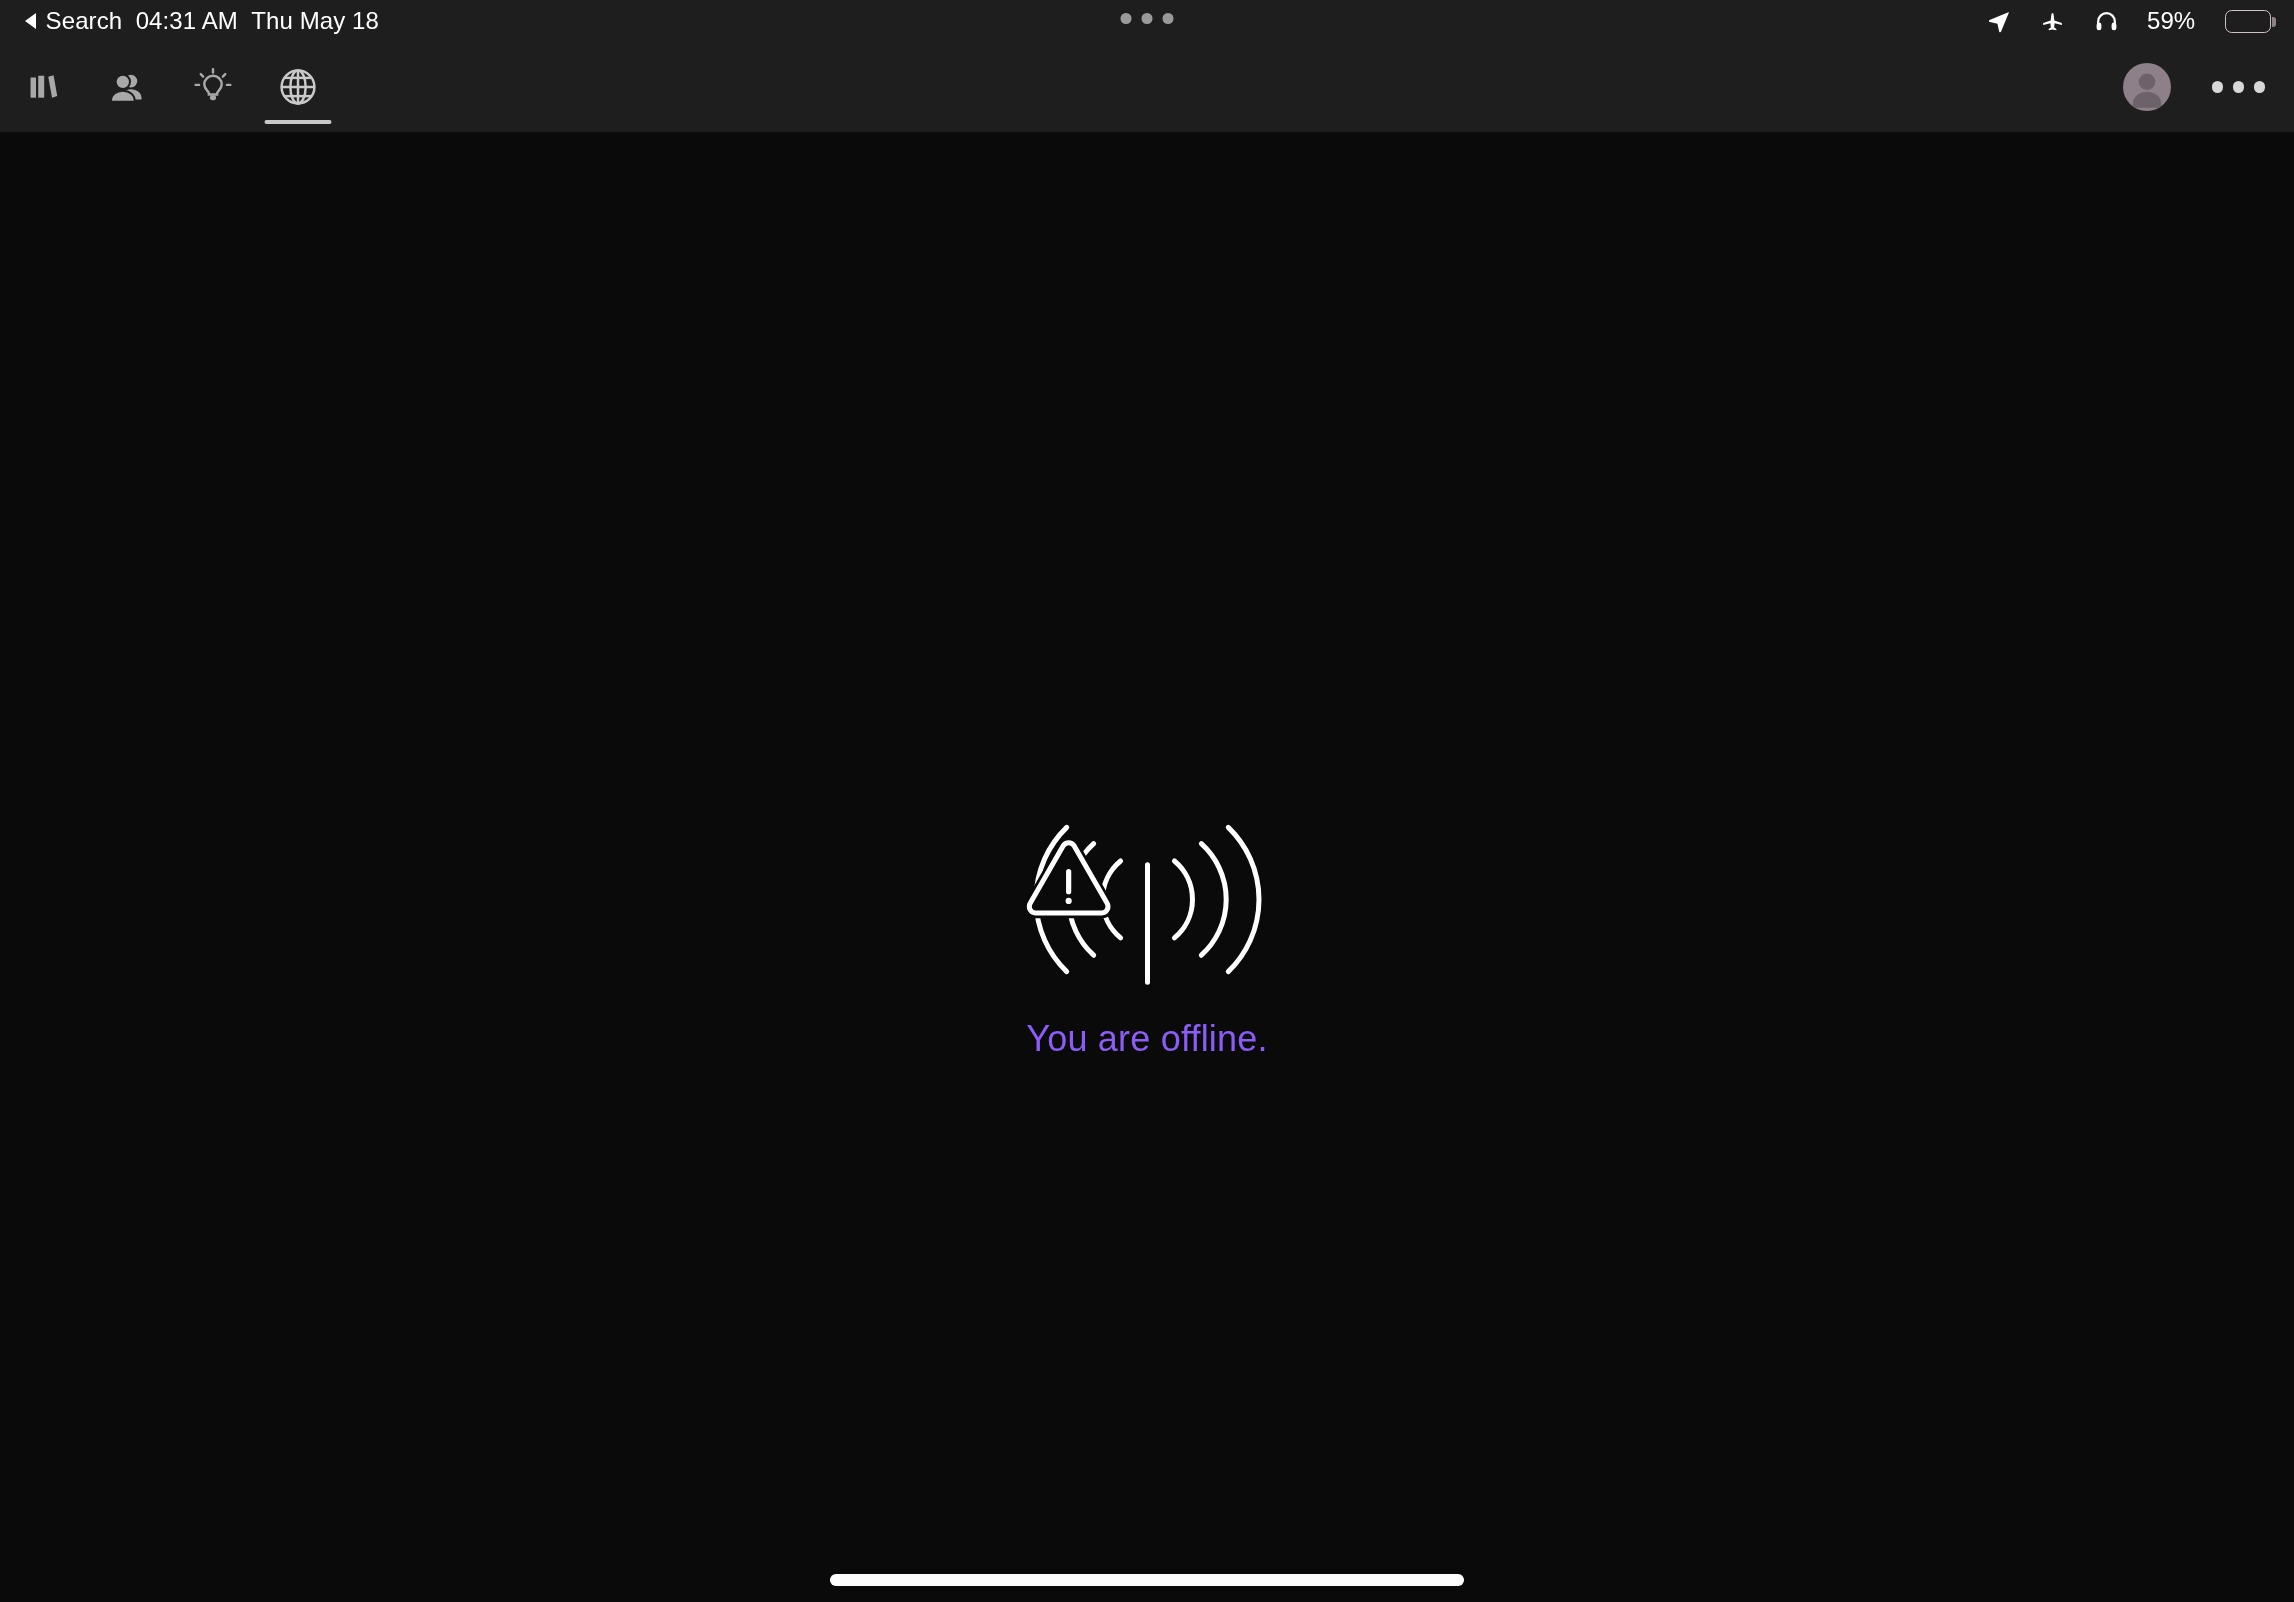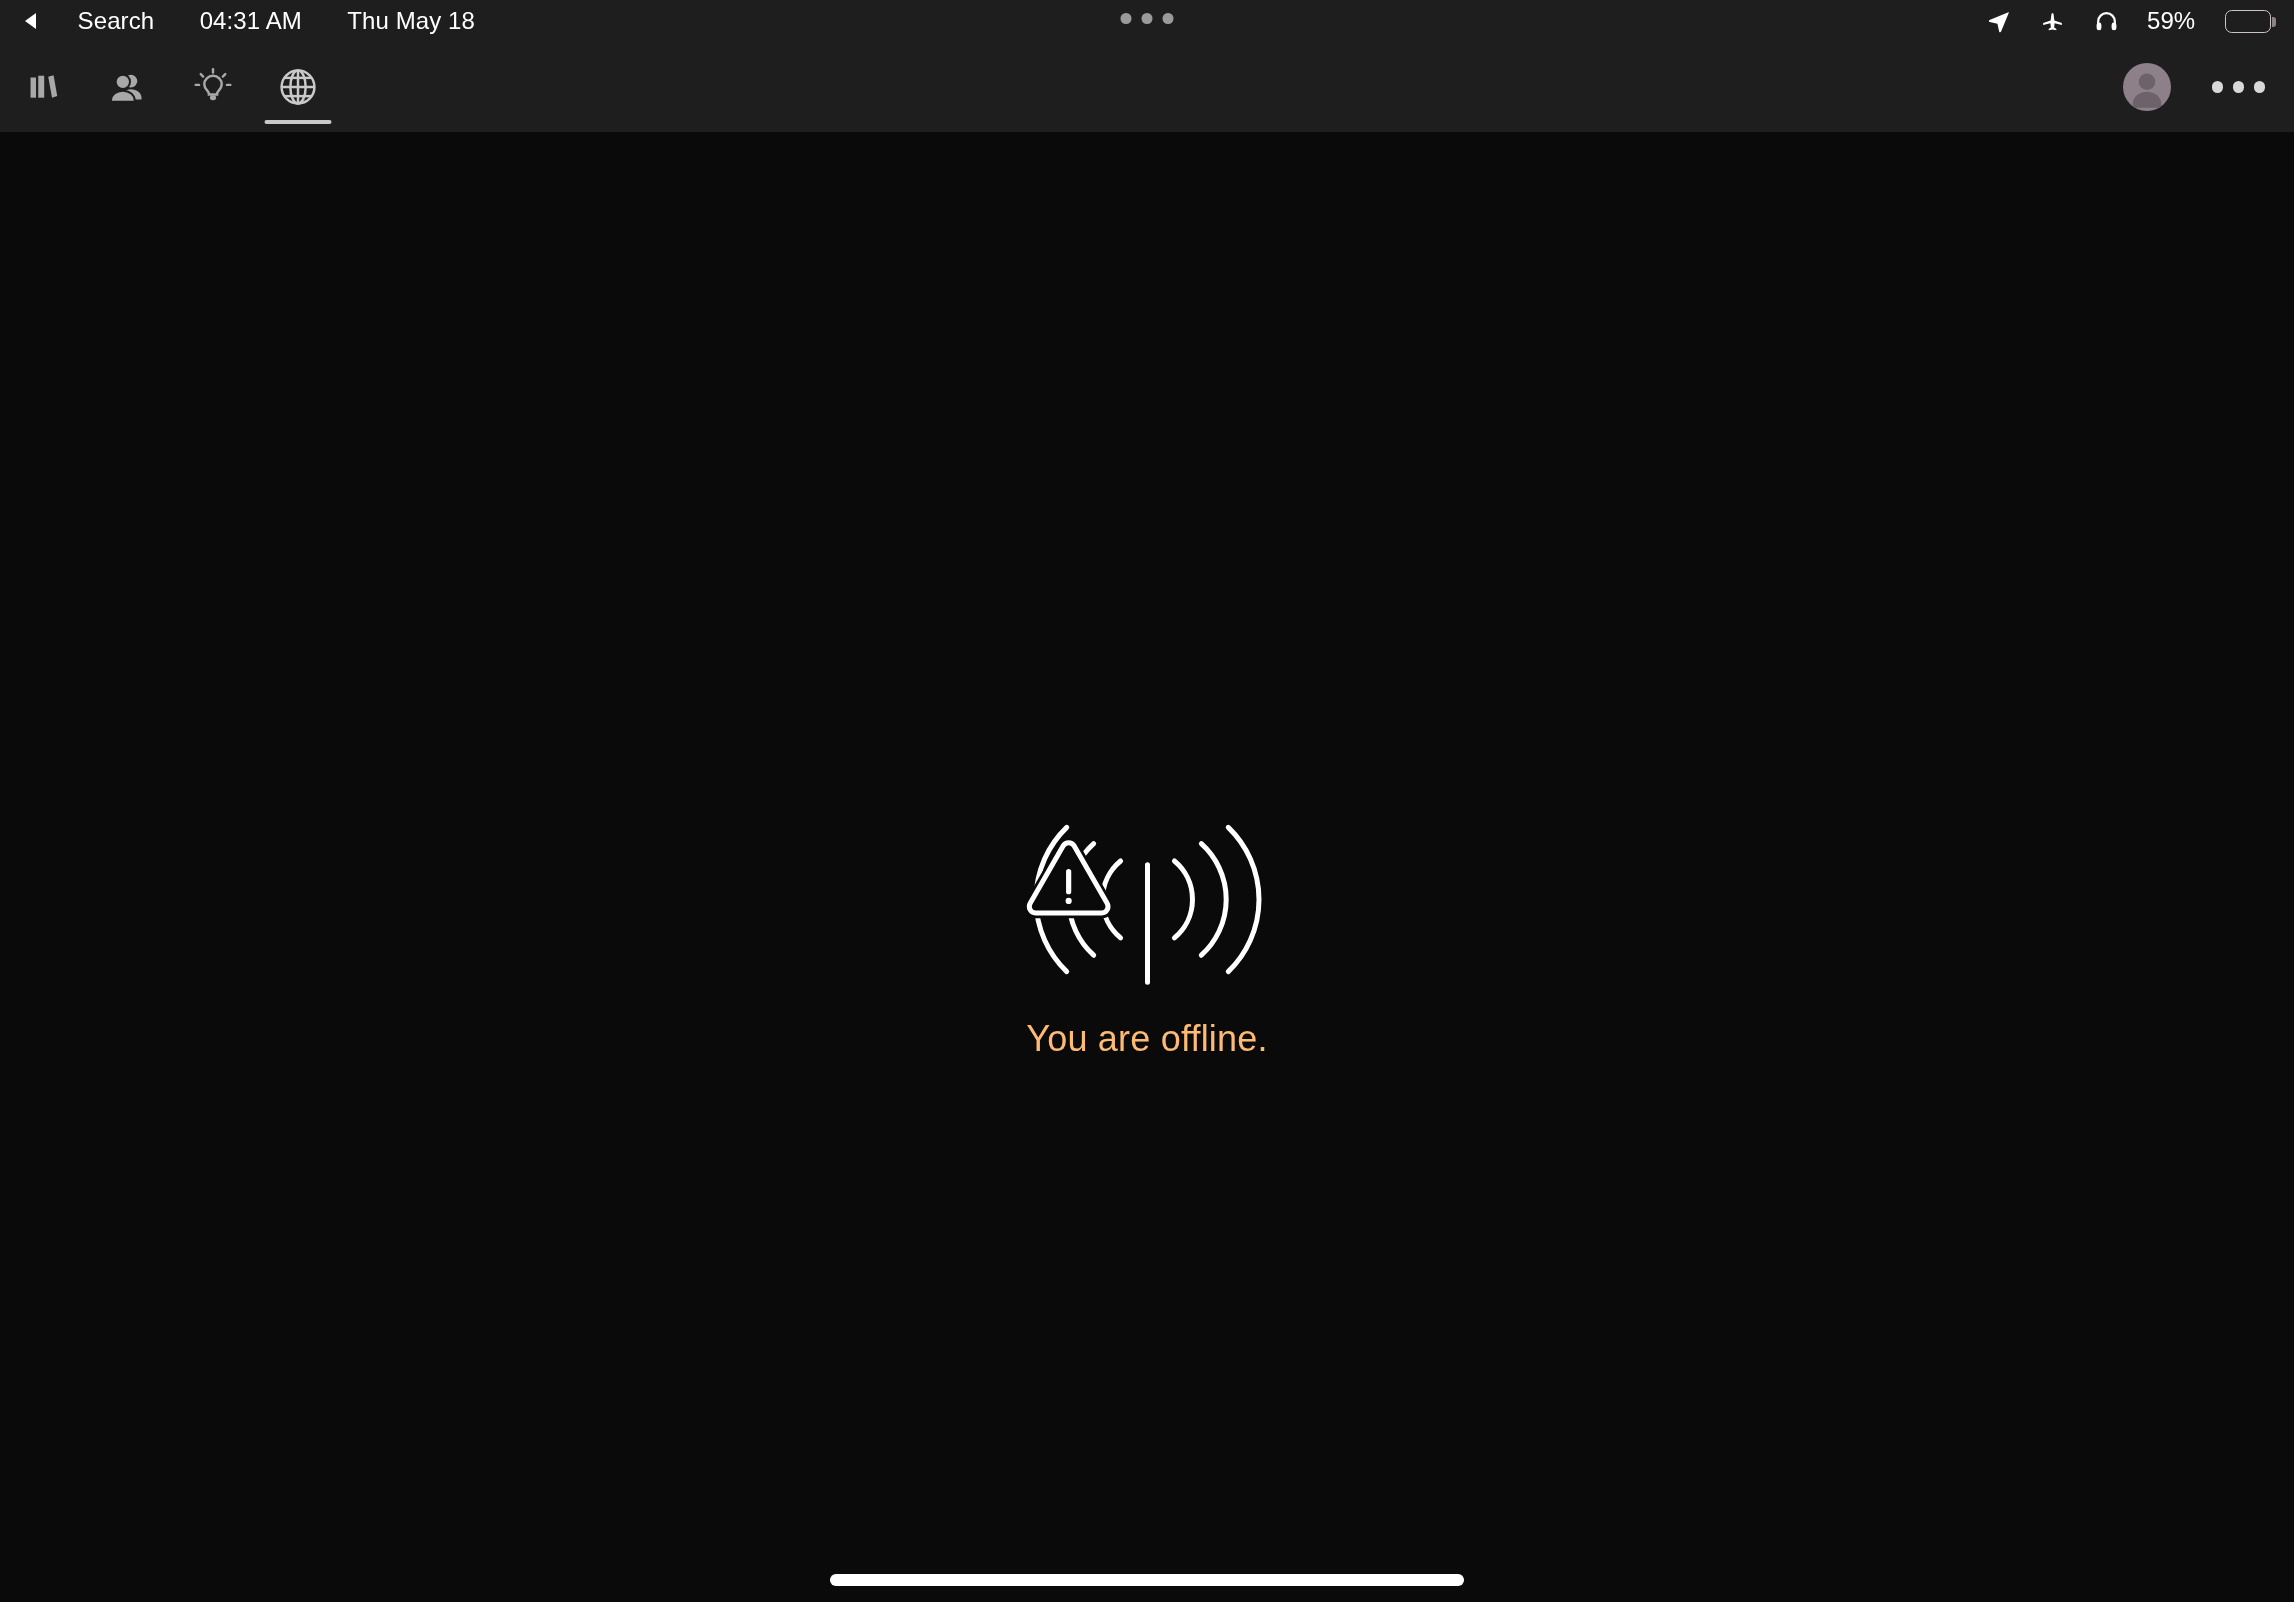--- a/index.html
+++ b/index.html
@@ -23,21 +23,21 @@
     display:flex; align-items:center; gap:13.4px;
   }
   .back-triangle{
     width:0; height:0;
     border-top:8.6px solid transparent;
     border-bottom:8.6px solid transparent;
     border-right:11.5px solid #ffffff;
     margin-right:-3.8px;
   }
   .status-text{
-    font-size:24px; letter-spacing:0.1px; color:#ffffff; white-space:nowrap;margin-left:32px;
+    font-size:24px; letter-spacing:0.1px; color:#ffffff; white-space:nowrap;
   }
   .status-dots{
     position:absolute; left:50%; top:13.4px; transform:translateX(-50%);
     display:flex; gap:10.6px;
   }
   .status-dots i{
     display:block; width:10.6px; height:10.6px; border-radius:50%;
     background:#9a9a9a;
   }
   .status-right{
@@ -110,21 +110,21 @@
     background:#0a0a0a;
   }
   .empty-state{
     position:absolute; left:50%; top:674px;
     transform:translateX(-50%);
     width:1057px;
     display:flex; flex-direction:column; align-items:center;
   }
   .offline-illustration{ margin-bottom:25px; }
   .empty-title{
-    font-size:36px; font-weight:300; color:#fdba74;
+    font-size:36px; font-weight:300; color:#8b5cf6;
     letter-spacing:0.2px; line-height:1.1;
   }
   .empty-subtitle{
     margin-top:21px;
     font-size:24px; font-weight:400; color:#a8a5a5;
     letter-spacing:0.1px;
   }
 
   
   .home-indicator{

